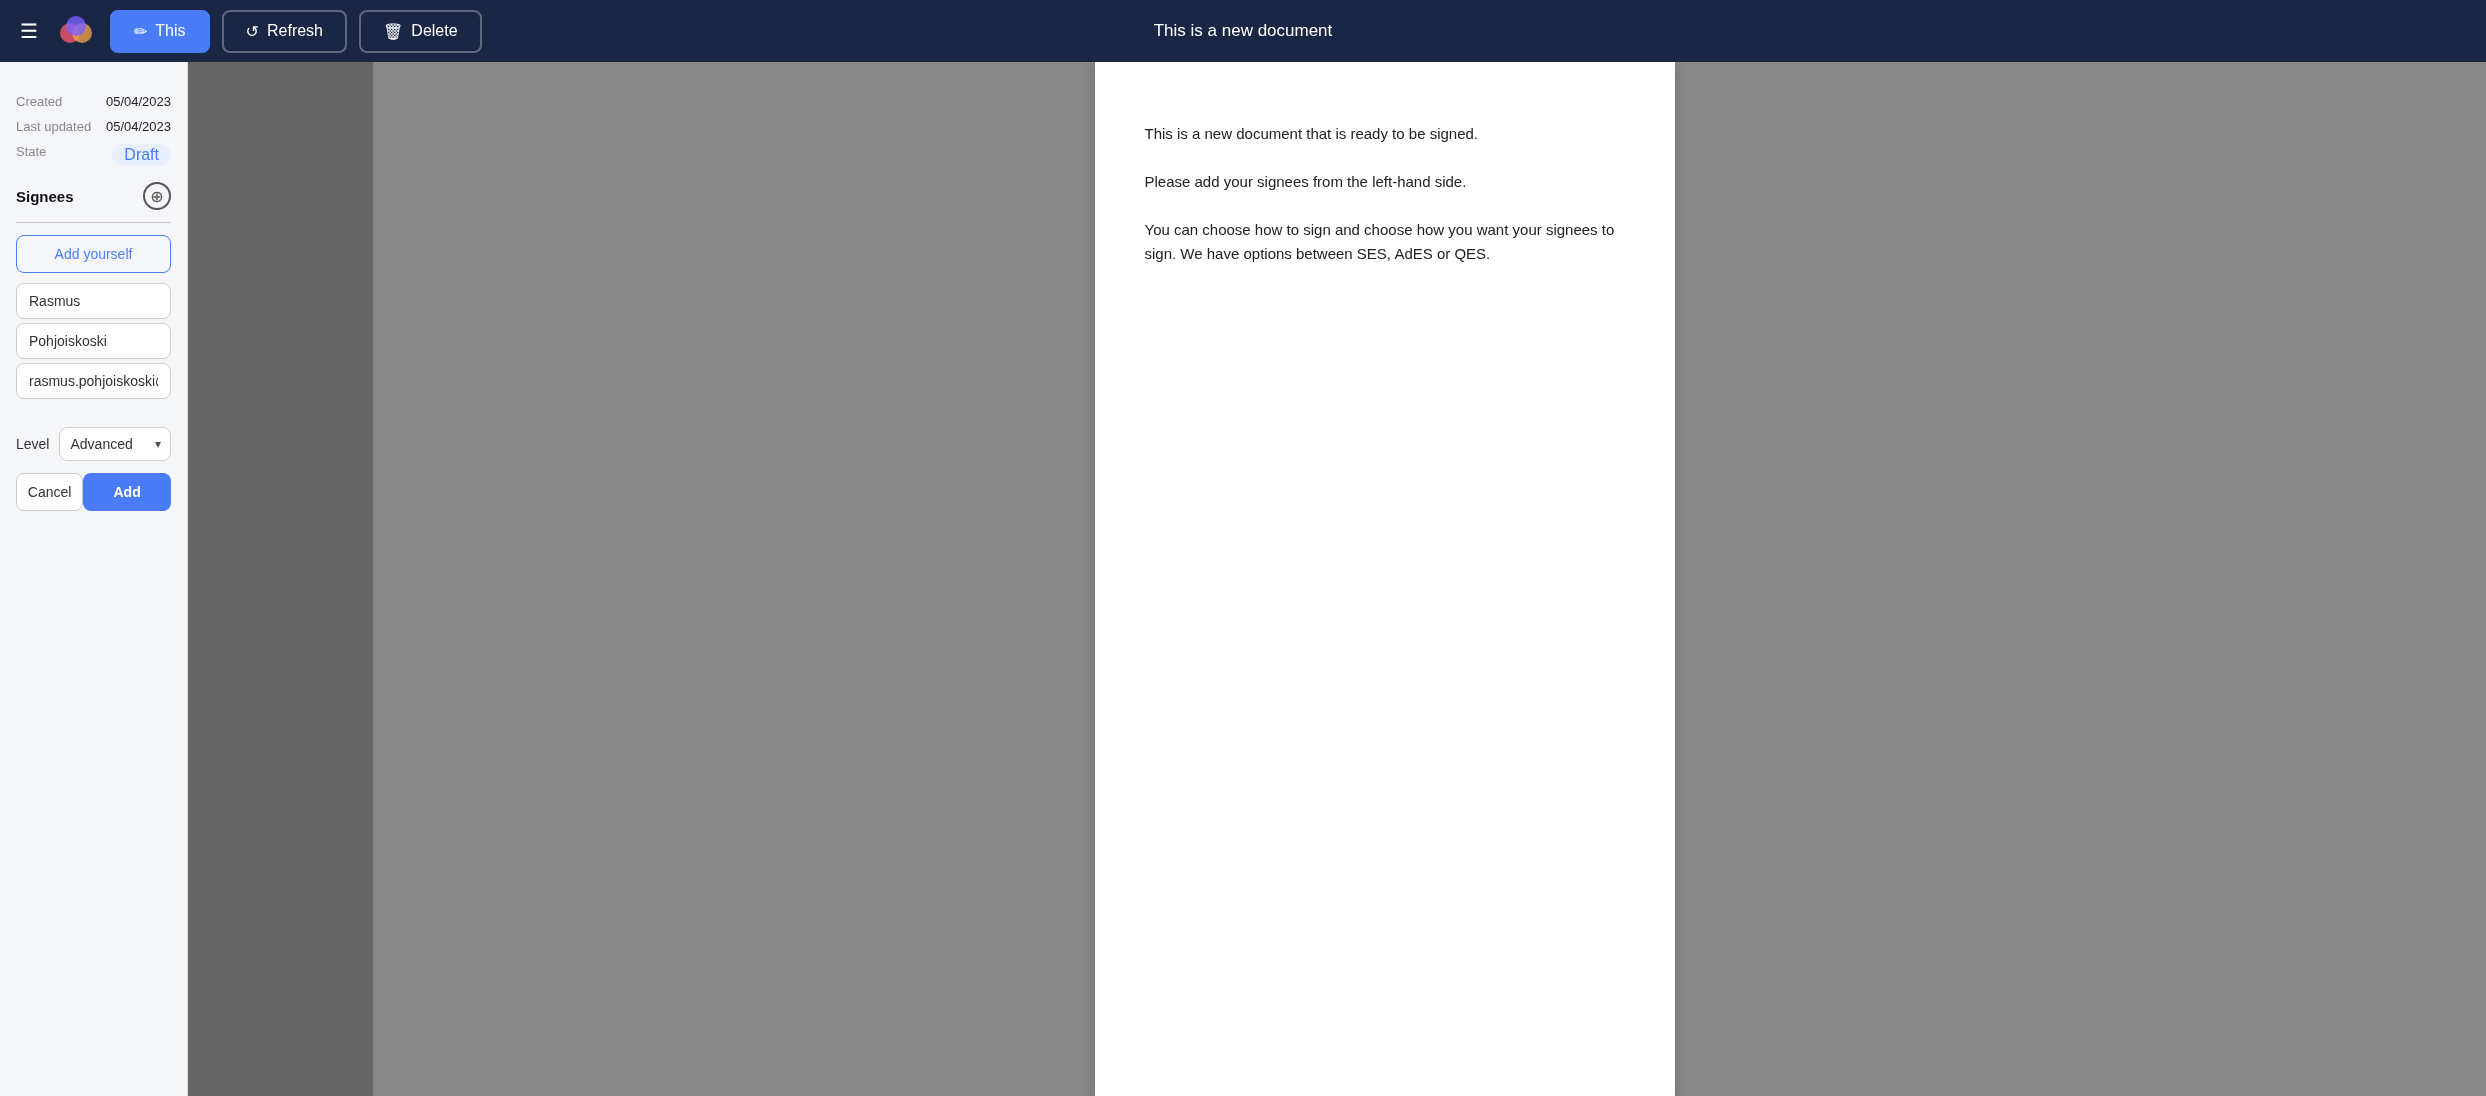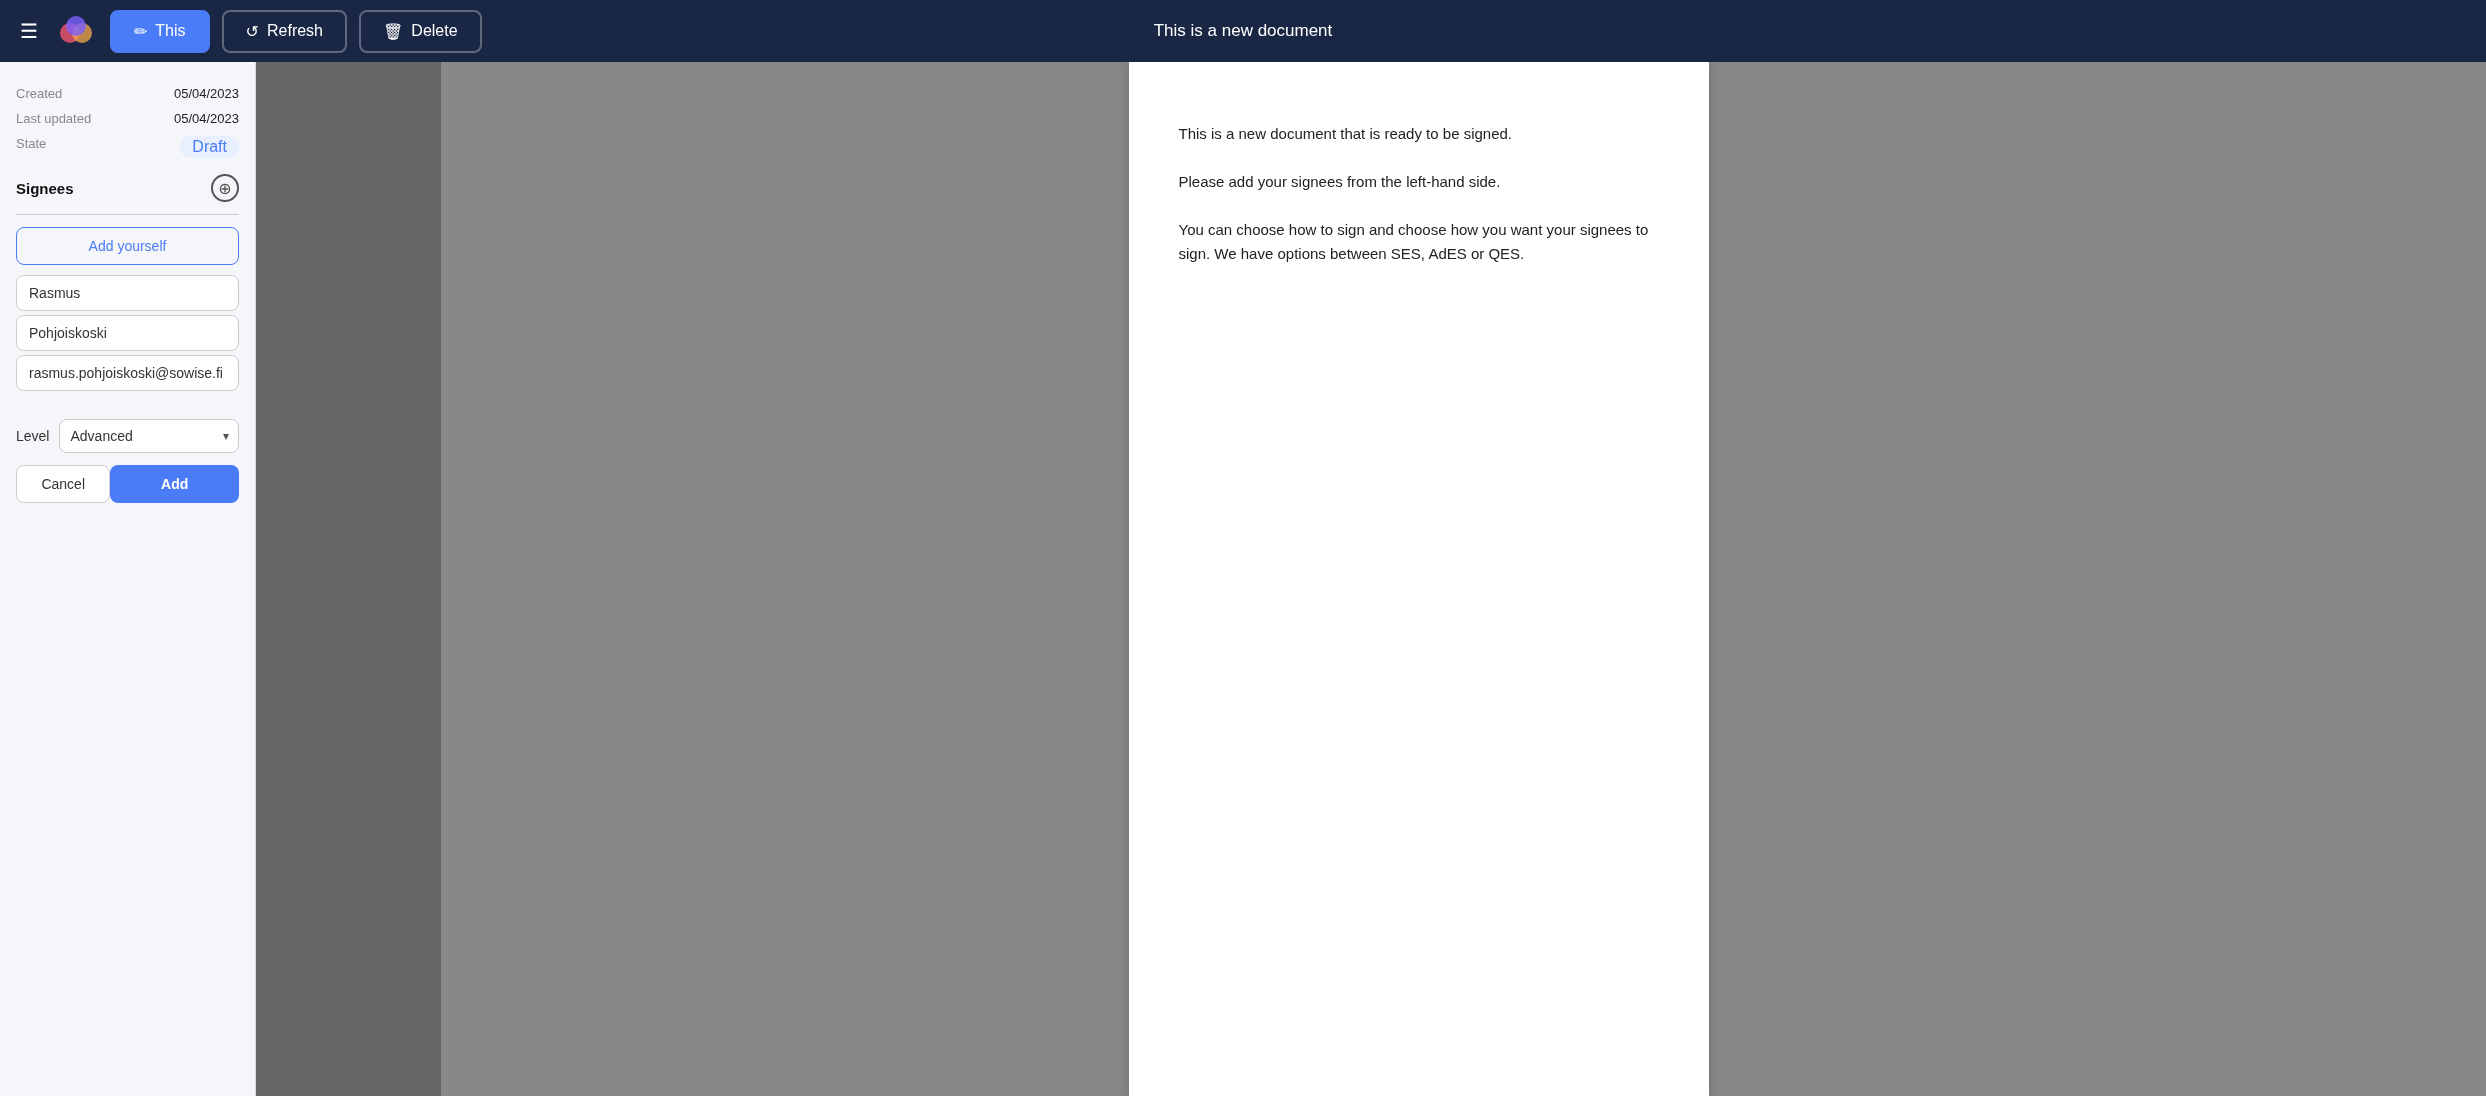--- a/index.html
+++ b/index.html
@@ -58,23 +58,23 @@
     }
 
     
     .main-layout {
       display: flex;
       height: calc(100vh - 62px);
     }
 
     
     .sidebar {
-      width: 256px;
+      width: 188px;
       background: #f5f6fa;
-      padding: 24px 16px;
+      padding: 32px 16px;
       border-right: 1px solid #ddd;
       flex-shrink: 0;
       overflow-y: auto;
     }
 
     .meta-row {
       display: flex;
       justify-content: space-between;
       margin-bottom: 10px;
       font-size: 13px;

